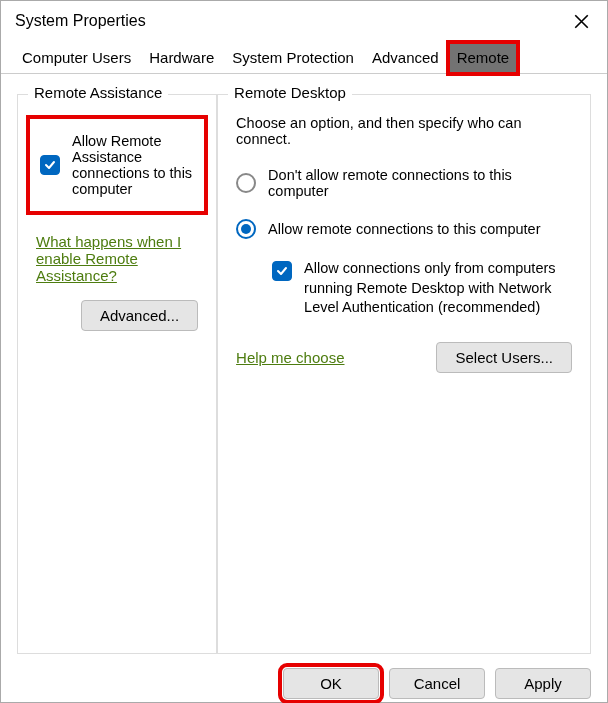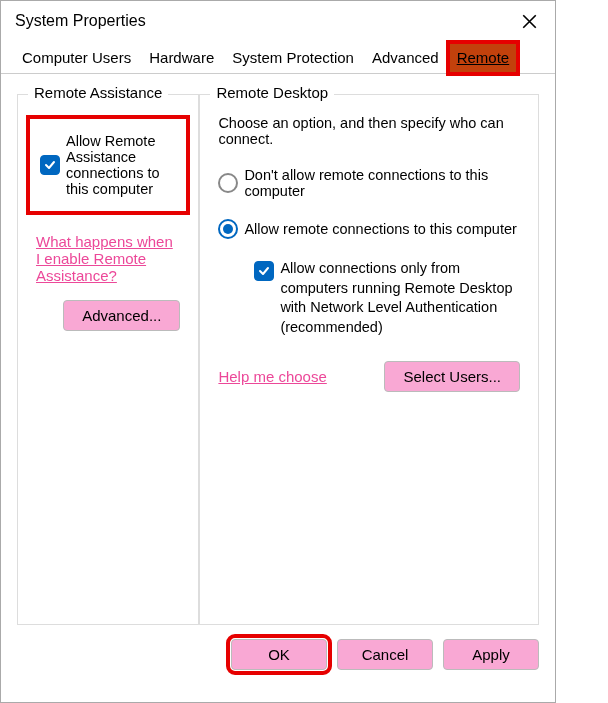--- a/index.html
+++ b/index.html
@@ -6,21 +6,21 @@
   body {
     margin: 0;
     font-family: "Segoe UI", Arial, sans-serif;
     font-size: 14.5px;
     background: #fff;
     width: 608px;
     height: 703px;
     overflow: hidden;
   }
   .dialog {
-    width: 556px;
+    width: 608px;
     height: 703px;
     border: 1px solid #aaa;
     background: #fff;
     display: flex;
     flex-direction: column;
   }
   .titlebar {
     display: flex;
     align-items: center;
     justify-content: space-between;
@@ -48,22 +48,21 @@
     font-size: 15px;
     cursor: pointer;
     position: relative;
     top: 1px;
     border: 1px solid transparent;
     border-bottom: none;
   }
   .tab.active {
     border: 1px solid #ccc;
     border-bottom: 1px solid #fff;
-    background: #c2410c;
-    text-decoration: underline;
+    background: #737373;
   }
   .tab.hl {
     outline: 4px solid #e60000;
     outline-offset: -2px;
   }
   .body {
     flex: 1;
     padding: 10px 16px 0 16px;
     display: flex;
     flex-direction: row;
@@ -80,21 +79,21 @@
     left: 10px;
     background: #fff;
     padding: 0 6px;
     font-size: 15px;
   }
   .hlbox {
     border: 4px solid #e60000;
     padding: 14px 10px;
     margin: 6px -10px 12px -10px;
   }
-  .row { display: flex; align-items: center; gap: 6px; }
+  .row { display: flex; align-items: center; gap: 12px; }
   .row.indent { margin-left: 36px; }
   .checkbox {
     width: 20px; height: 20px;
     border: 1px solid #888;
     border-radius: 4px;
     display: flex; align-items: center; justify-content: center;
     flex-shrink: 0;
     cursor: pointer;
   }
   .checkbox.checked {
@@ -114,47 +113,47 @@
   .radio.selected {
     border-color: #0067c0;
   }
   .radio .dot {
     width: 10px; height: 10px; border-radius: 50%;
     background: #0067c0;
     display: none;
   }
   .radio.selected .dot { display: block; }
   .link {
-    color: #ec4899;
+    color: #4d7c0f;
     text-decoration: underline;
     cursor: pointer;
     font-size: 15px;
   }
   .btn {
     border: 1px solid #bbb;
-    background: #f9a8d4;
+    background: #e5e5e5;
     border-radius: 4px;
     padding: 6px 18px;
     font-size: 15px;
     cursor: pointer;
     min-width: 96px;
     text-align: center;
   }
   .right { display: flex; justify-content: flex-end; margin-top: 16px; }
   .bottom-row {
     display: flex;
     justify-content: space-between;
     align-items: center;
     margin-top: 24px;
   }
   .footer {
     display: flex;
     justify-content: flex-end;
     gap: 10px;
-    padding: 14px 16px 32px 16px;
+    padding: 14px 16px 3px 16px;
     border-top: 0;
   }
   .btn.hlbtn {
     outline: 4px solid #e60000;
     outline-offset: 1px;
   }
   .spacer6 { height: 6px; }
   .spacer20 { height: 20px; }
   .spacer28 { height: 28px; }
   .multiline { line-height: 1.35; }

